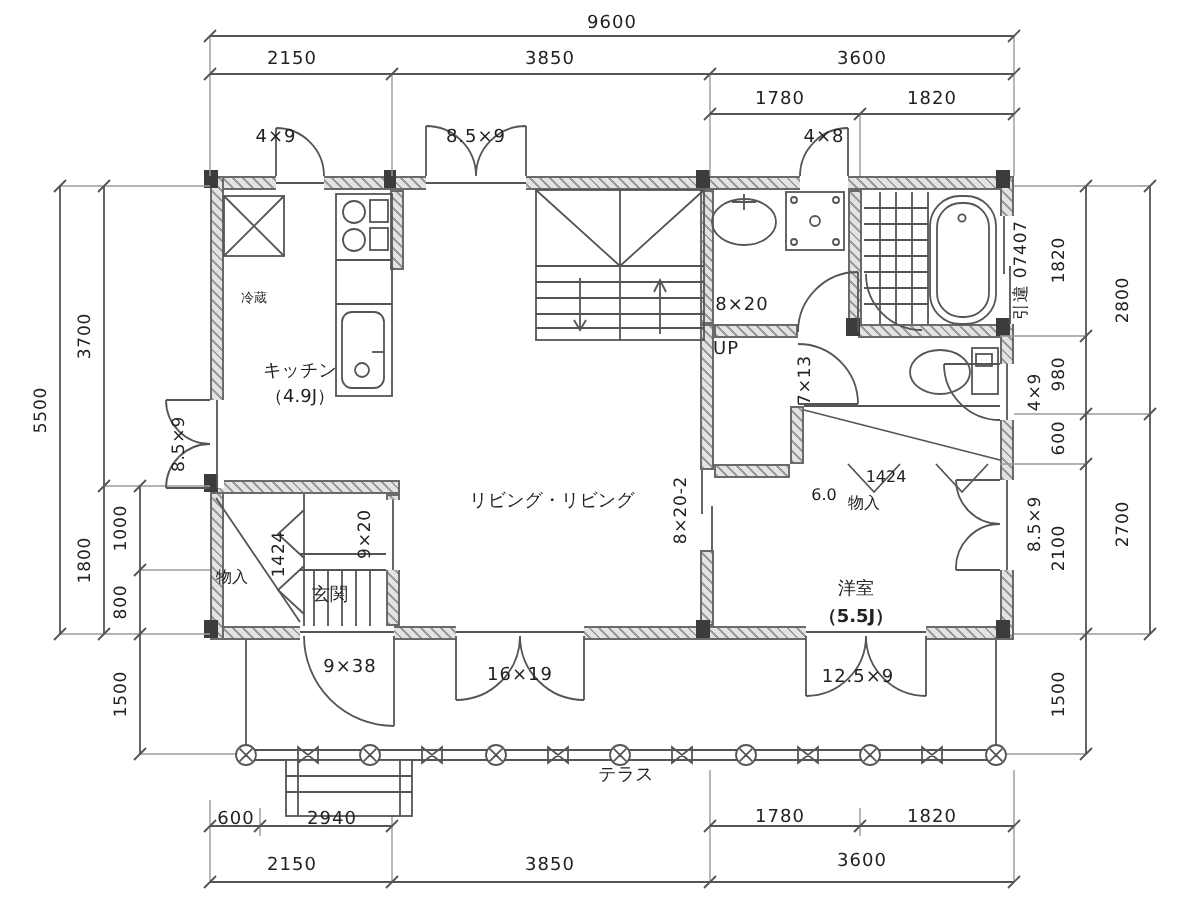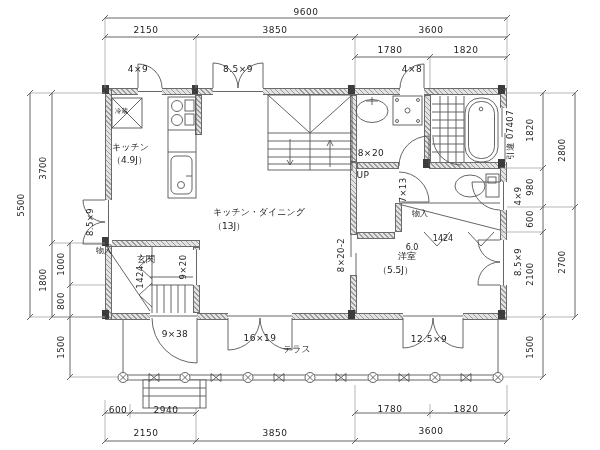--- a/index.html
+++ b/index.html
@@ -3,21 +3,21 @@
 <meta charset="utf-8">
 <style>
   html,body{margin:0;padding:0;background:#fff;}
   .plan{position:relative;width:600px;height:450px;background:#ffffff;
         font-family:"DejaVu Sans",sans-serif;color:#222;overflow:hidden;}
   .wall{position:absolute;box-sizing:border-box;border:1px solid #6a6a6a;
         background:repeating-linear-gradient(45deg,#9c9c9c 0,#9c9c9c 1px,#e3e3e3 1px,#e3e3e3 3.5px);}
   .open{position:absolute;background:#ffffff;}
   .post{position:absolute;background:#3c3c3c;}
   .dt{position:absolute;font-size:9px;letter-spacing:.5px;text-align:center;white-space:nowrap;color:#222;}
-  .jt{position:absolute;font-size:9px;text-align:left;white-space:nowrap;color:#222;}
+  .jt{position:absolute;font-size:9px;text-align:center;white-space:nowrap;color:#222;margin-top:38px;}
   .vt{position:absolute;font-size:8.5px;letter-spacing:.4px;text-align:center;white-space:nowrap;
       color:#222;width:44px;height:12px;transform:rotate(-90deg);}
   .tiny{font-size:6.5px;letter-spacing:0;}
   svg.ov{position:absolute;left:0;top:0;}
 </style>
 </head>
 <body>
 
 <div class="plan">
 
@@ -224,24 +224,23 @@
   <div class="vt" style="left:162px;top:261px;">9×20</div>
   <div class="vt" style="left:119px;top:271px;">1424</div>
   <div class="dt tiny" style="left:420px;top:234px;width:46px;font-size:8px;">1424</div>
   <div class="dt tiny" style="left:389px;top:243px;width:46px;font-size:8px;">6.0</div>
   <div class="dt" style="left:147px;top:329px;width:56px;">9×38</div>
   <div class="dt" style="left:230px;top:333px;width:60px;">16×19</div>
   <div class="dt" style="left:398px;top:334px;width:62px;">12.5×9</div>
 
   <div class="jt" style="left:112px;top:141px;width:76px;">キッチン</div>
   <div class="jt" style="left:112px;top:154px;width:76px;">（4.9J）</div>
-  <div class="jt" style="left:213px;top:206px;width:126px;">キッチン・ダイニング</div>
-  <div class="jt" style="left:213px;top:220px;width:126px;">（13J）</div>
+  <div class="jt" style="left:213px;top:206px;width:126px;">リビング・リビング</div>
   <div class="jt" style="left:398px;top:250px;width:60px;">洋室</div>
-  <div class="jt" style="left:378px;top:264px;width:70px;">（5.5J）</div>
+  <div class="jt" style="left:393px;top:264px;width:70px;font-weight:bold;">（5.5J）</div>
   <div class="jt" style="left:137px;top:253px;width:56px;">玄関</div>
   <div class="jt" style="left:283px;top:343px;width:60px;">テラス</div>
   <div class="jt" style="left:96px;top:245px;width:40px;font-size:8px;">物入</div>
   <div class="jt" style="left:412px;top:208px;width:40px;font-size:8px;">物入</div>
   <div class="dt" style="left:318px;top:170px;width:24px;margin-left:33px;">UP</div>
   <div class="jt tiny" style="left:115px;top:107px;width:24px;">冷蔵</div>
 
 </div>
 
 </body></html>

